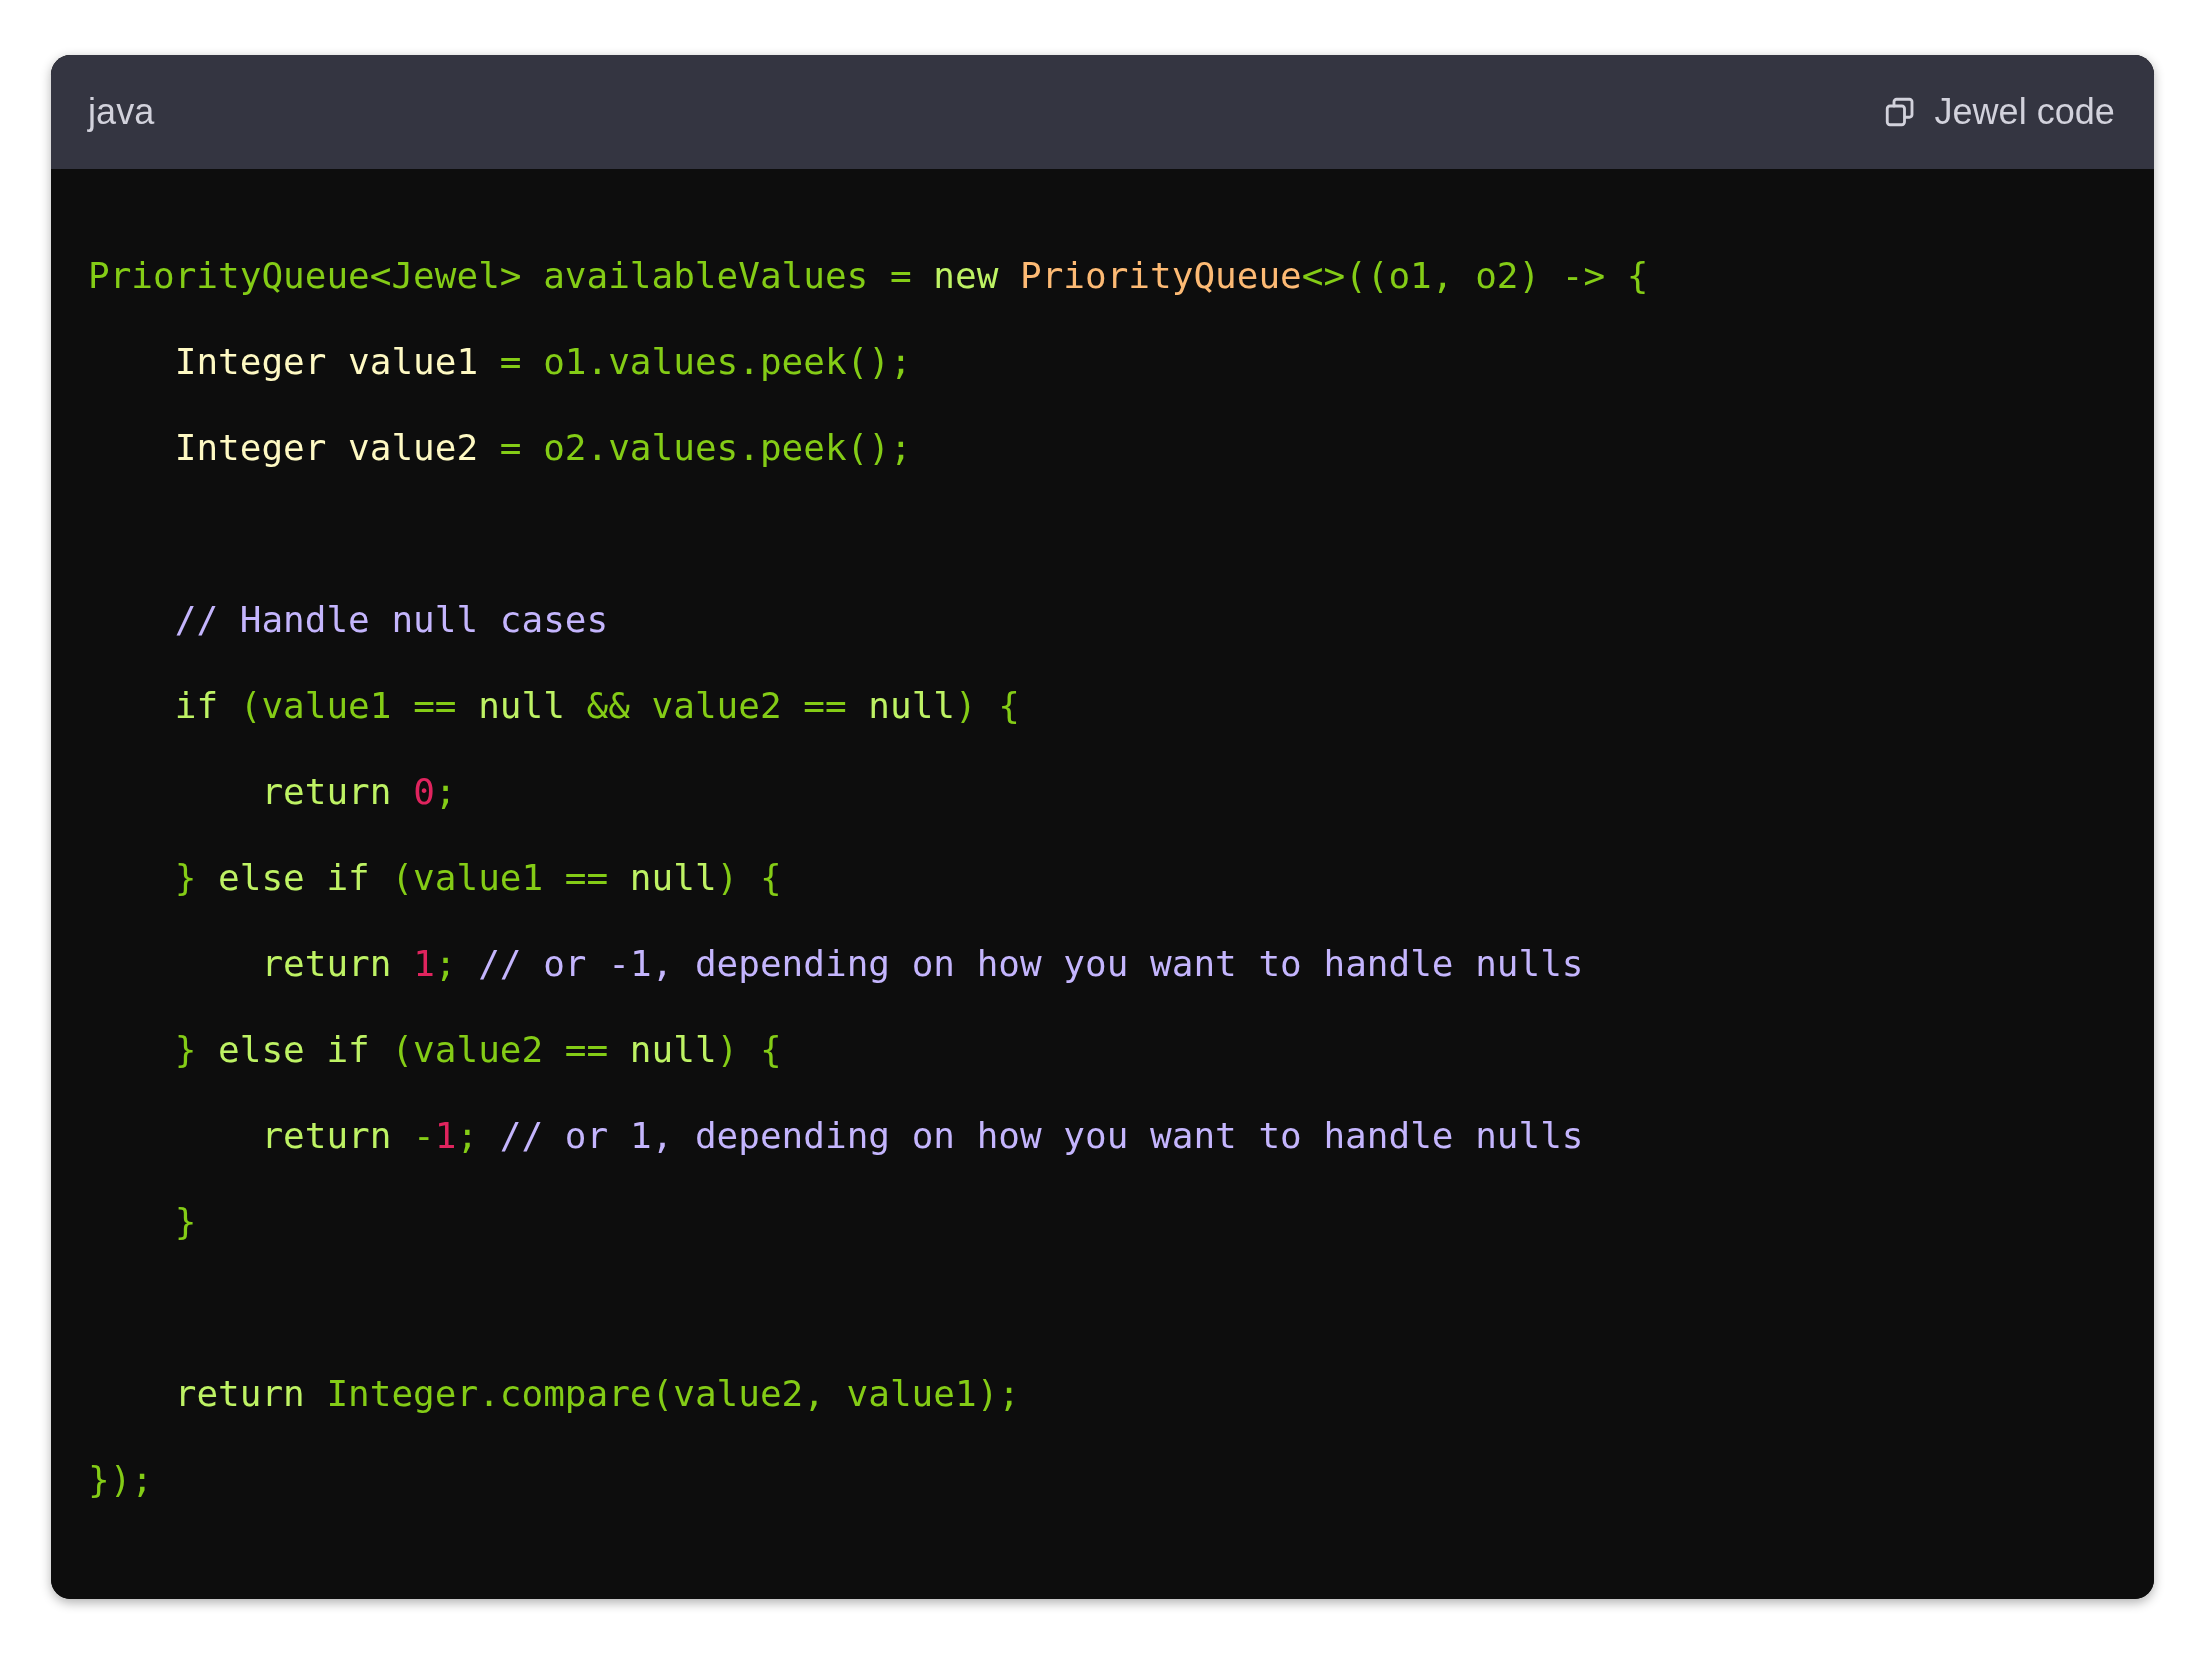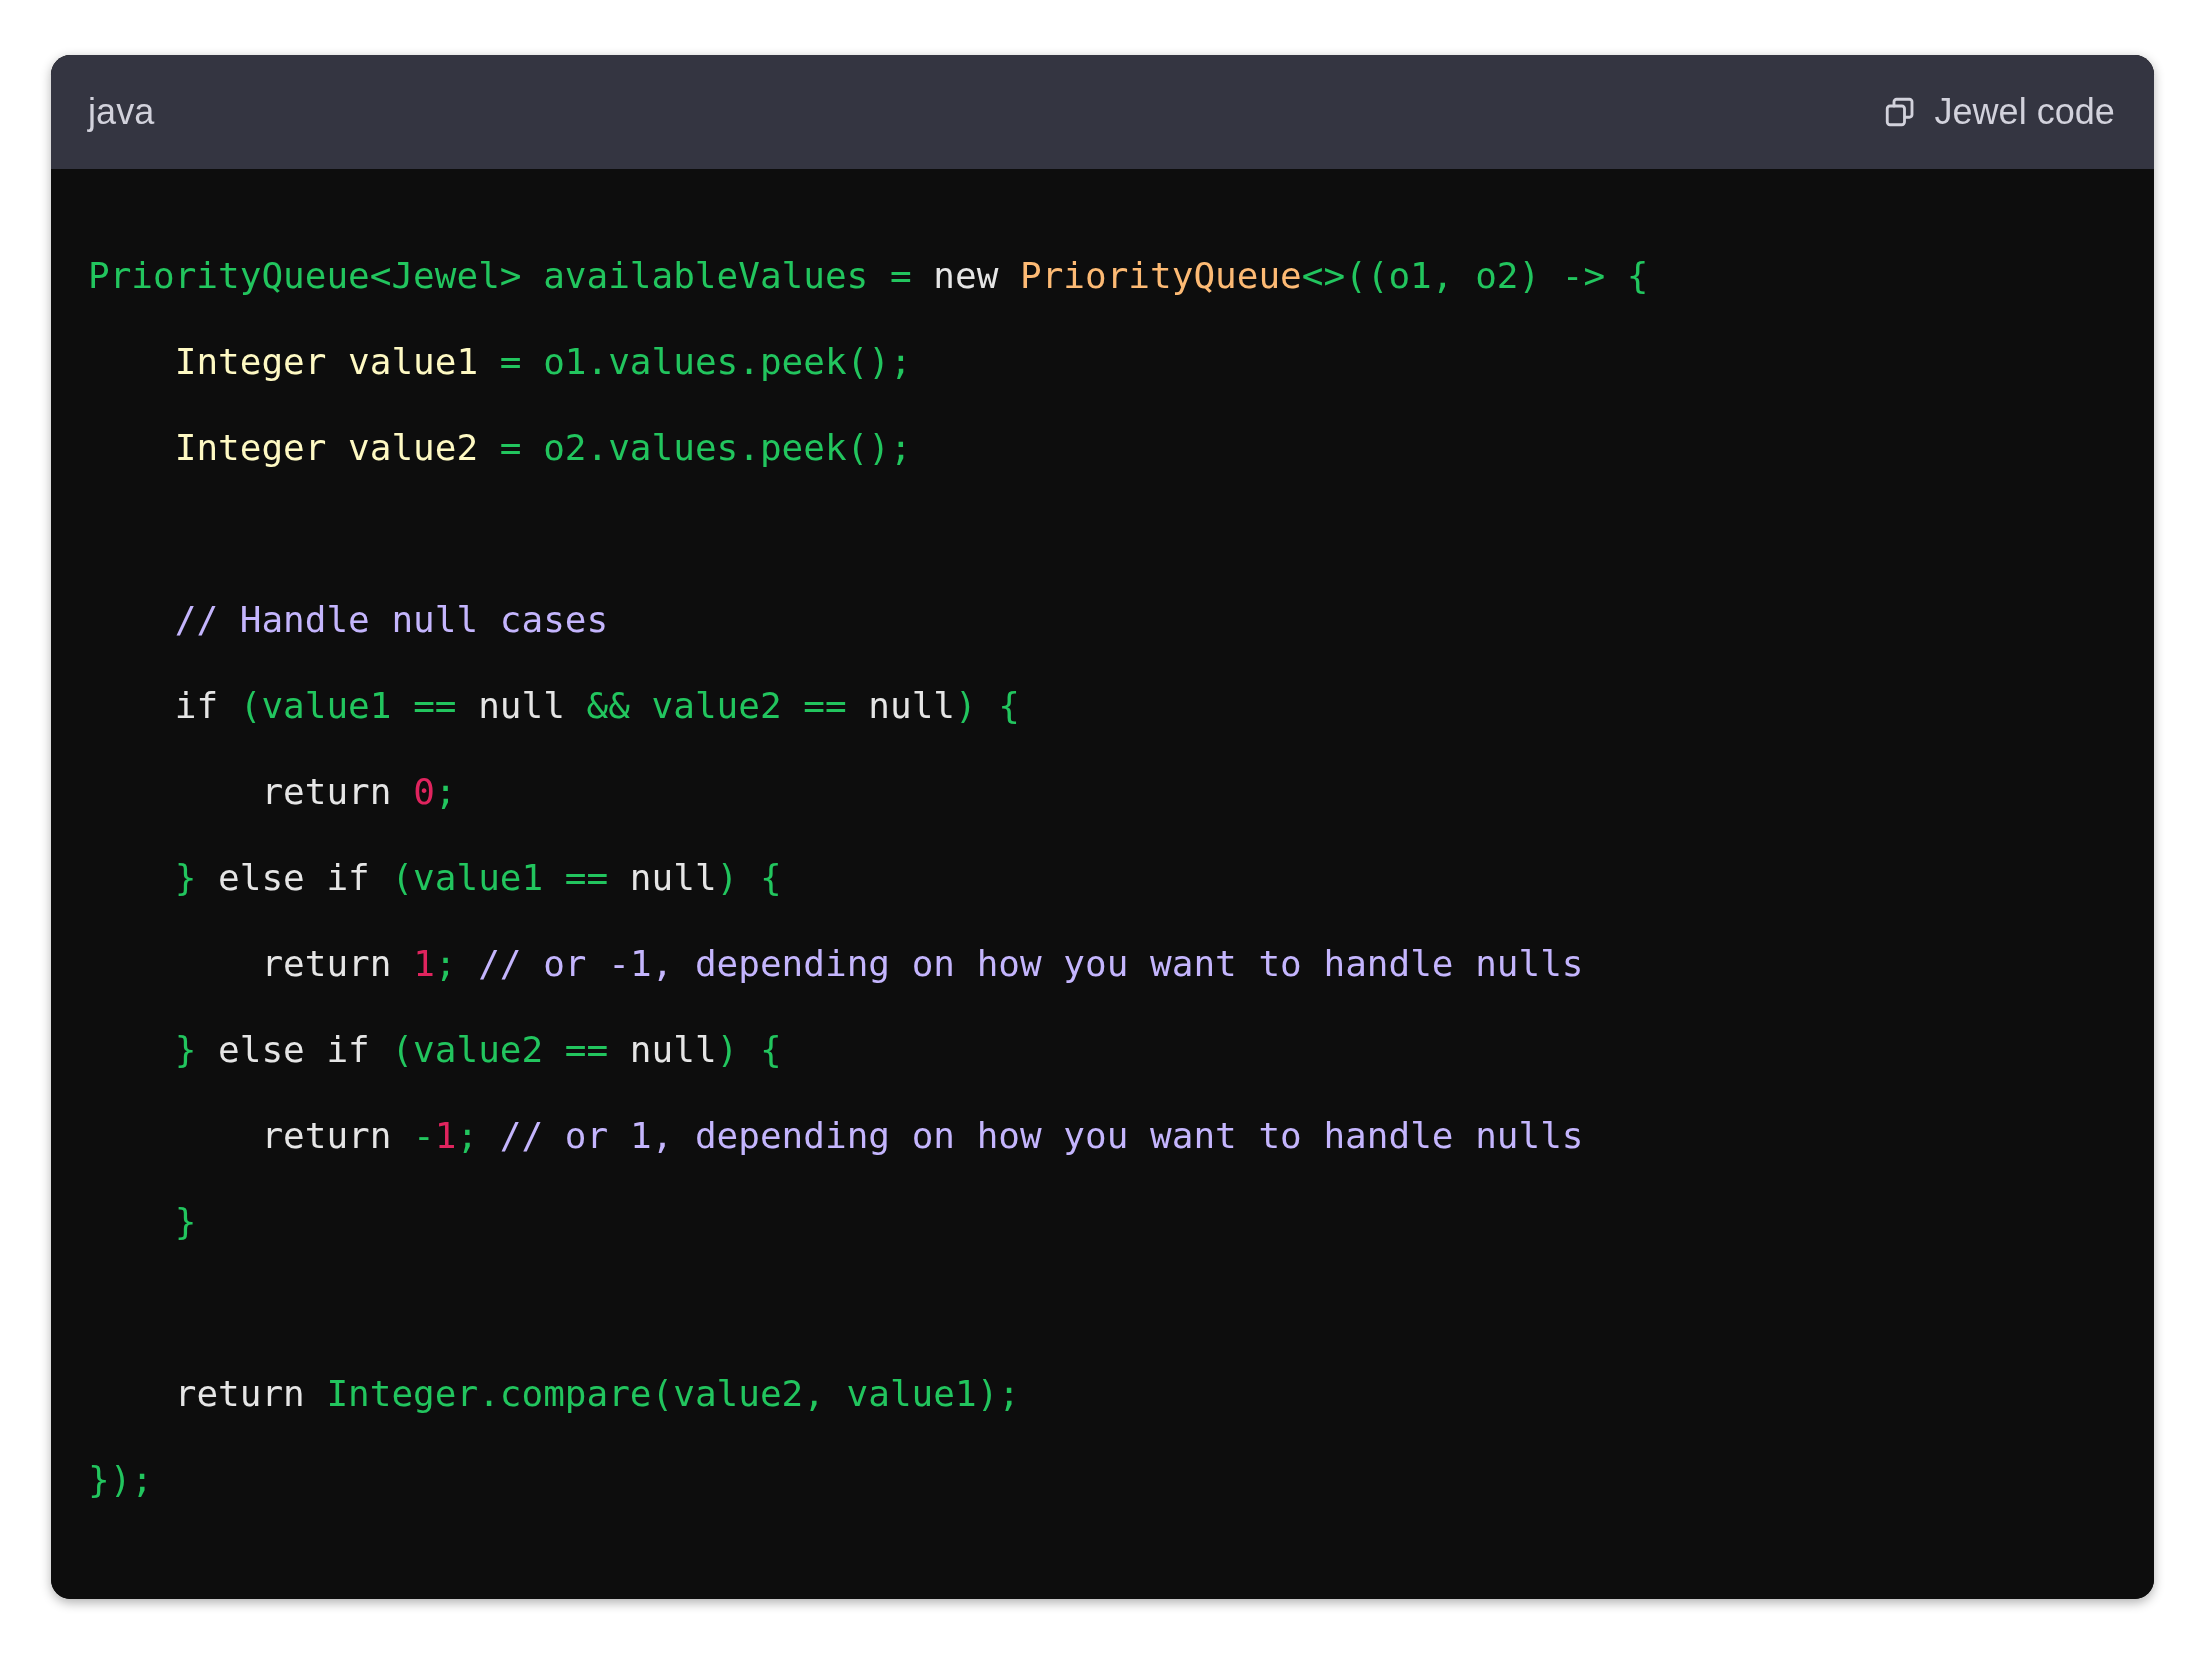--- a/index.html
+++ b/index.html
@@ -100,22 +100,22 @@
     font-size: 36px;
     line-height: 86px;
     color: #f2f2f2;
     white-space: pre;
     tab-size: 4;
   }
 
   pre.code .ln { display: block; height: 86px; }
 
   
-  .t-plain   { color: #22c55e; }
-  .t-kw      { color: #e5e5e5; }   
+  .t-plain   { color: #84cc16; }
+  .t-kw      { color: #bef264; }   
   .t-type    { color: #fef9c3; }   
   .t-class   { color: #fdba74; }   
   .t-num     { color: #e0245e; }   
   .t-comment { color: #c4b5fd; }
 </style>
 </head>
 <body>
 
 <div class="page">
 

